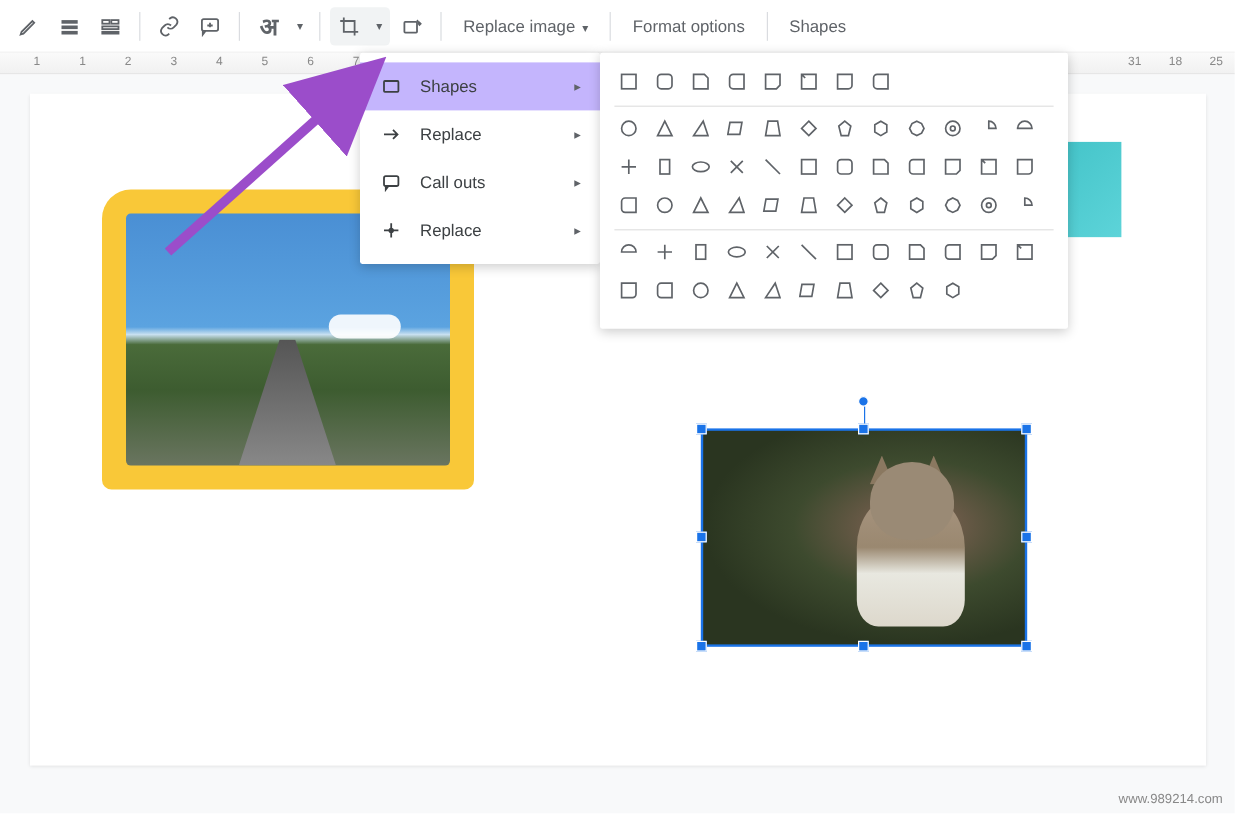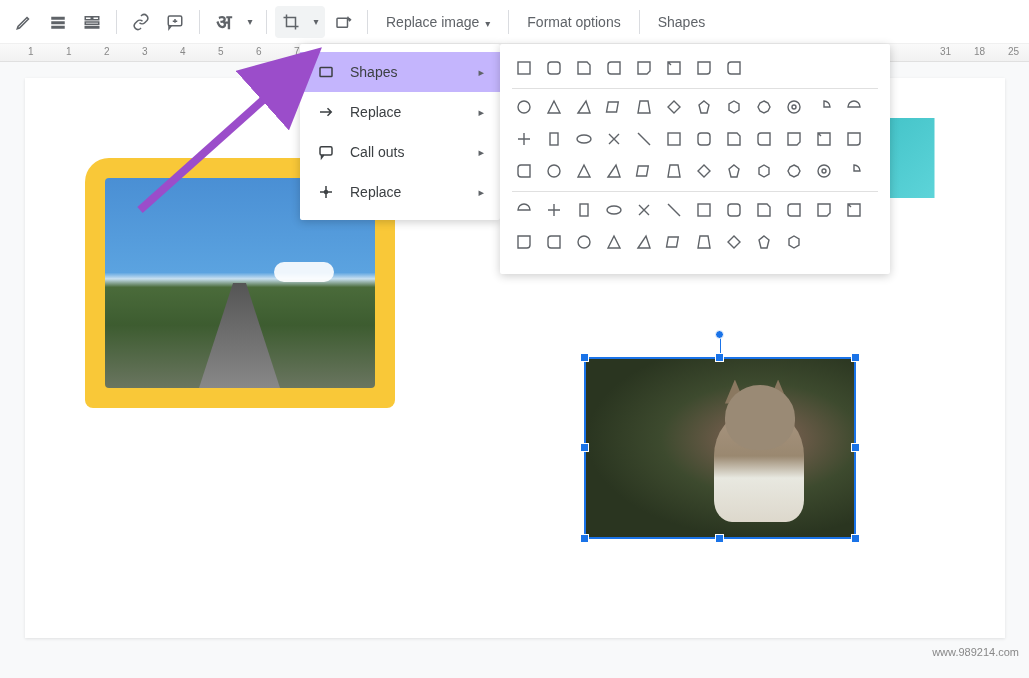--- a/index.html
+++ b/index.html
@@ -272,21 +272,21 @@
 .shape-cell svg { width: 18px; height: 18px; }
 .arrow-overlay {
   position: absolute;
   left: 100px;
   top: 40px;
   z-index: 100;
   pointer-events: none;
 }
 .watermark {
   position: absolute;
-  bottom: 20px;
+  bottom: 6px;
   right: 10px;
   font-size: 11px;
   color: #888;
   margin-left: 31px;
 }
 </style>
 </head>
 <body>
 
 <div class="toolbar">

